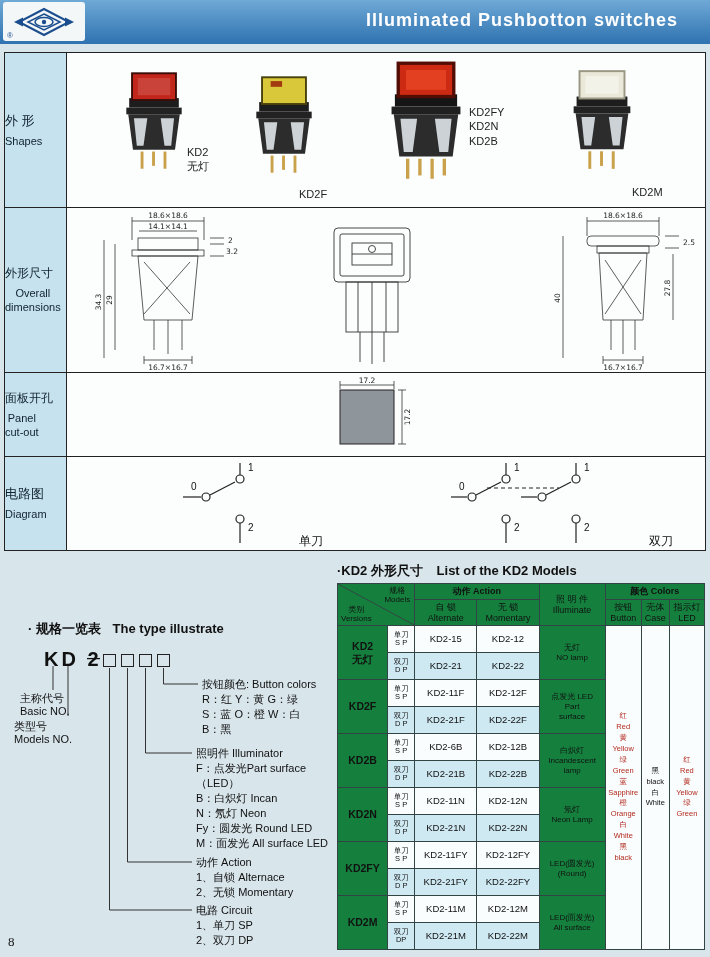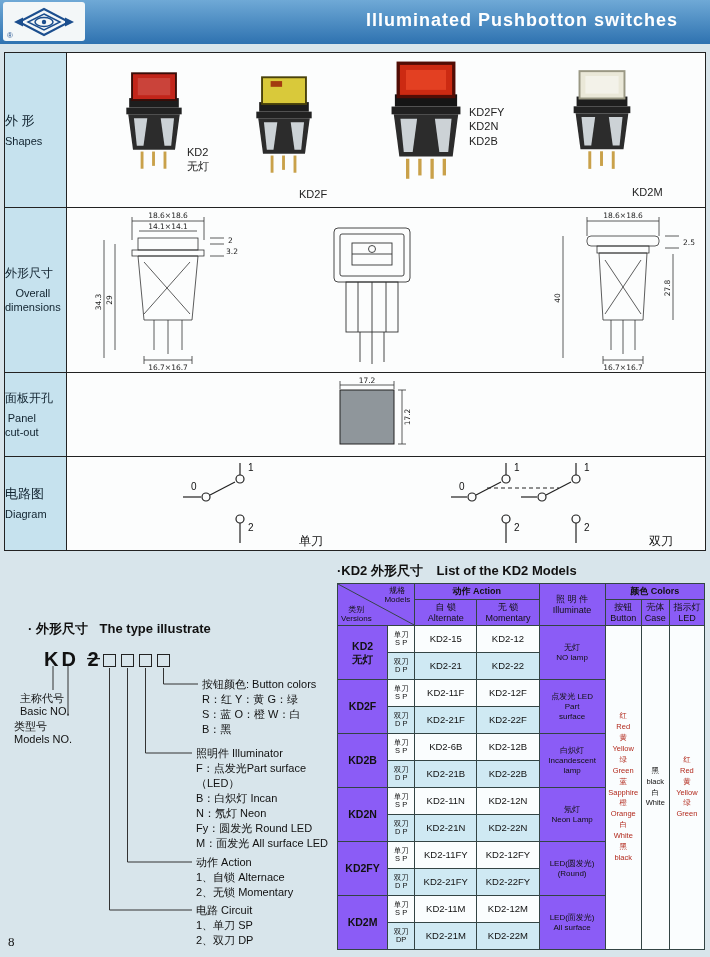--- a/index.html
+++ b/index.html
@@ -43,21 +43,21 @@
   
   .models{position:absolute;left:337px;top:562px;width:370px}
   .models-title{font-size:13px;font-weight:bold;margin:0 0 3px 0}
   .models-title .en{font-weight:bold;margin-left:10px}
   .mt{border-collapse:collapse;table-layout:fixed;width:368px;border:1.5px solid #223}
   .mt td{border:1px solid #344;text-align:center;vertical-align:middle;padding:0;font-size:9px;line-height:1.2;background:#fafdfe}
   .mt tr{height:27px}
   .mt tr.hr1{height:16px}
   .mt tr.hr2{height:26px}
   .mt tr.dp td{background:#cfe9f3}
-  .mt td.ver,.mt td.ill,.mt tr.hr1 td,.mt tr.hr2 td{background:#8b5cf6}
+  .mt td.ver,.mt td.ill,.mt tr.hr1 td,.mt tr.hr2 td{background:#15803d}
   .mt td.cbtn,.mt td.ccase,.mt td.cled{background:#fafdfe}
   .h1{font-size:10px;font-weight:bold}
   .h2{font-size:8.5px}
   td.ver{font-size:10.5px;font-weight:bold}
   td.pole{font-size:7.5px;line-height:1.1}
   td.m{font-size:9.5px}
   td.ill{font-size:8px;line-height:1.25}
   td.cbtn{font-size:7.5px;line-height:1.45;color:#b22a1d}
   td.ccase{font-size:7.5px;line-height:1.45;color:#111}
   td.cled{font-size:7.5px;line-height:1.45;color:#b22a1d}
@@ -319,21 +319,21 @@
           <text class="ct" x="517" y="14">1</text>
           <text class="ct" x="517" y="74">2</text>
           <text class="clabel" x="582" y="88">双刀</text>
         </svg>
       </div>
     </div>
   </div>
 
   <div class="type-ill">
     <div class="ti-title">
-      <span>· 外形尺寸</span>
+      <span>· 规格一览表</span>
       <span class="en">The type illustrate</span>
     </div>
 
     <span class="kd2">KD 2</span>
     <span class="dash">—</span>
     <span class="mbox" style="left:95px"></span>
     <span class="mbox" style="left:113px"></span>
     <span class="mbox" style="left:131px"></span>
     <span class="mbox" style="left:149px"></span>
 

